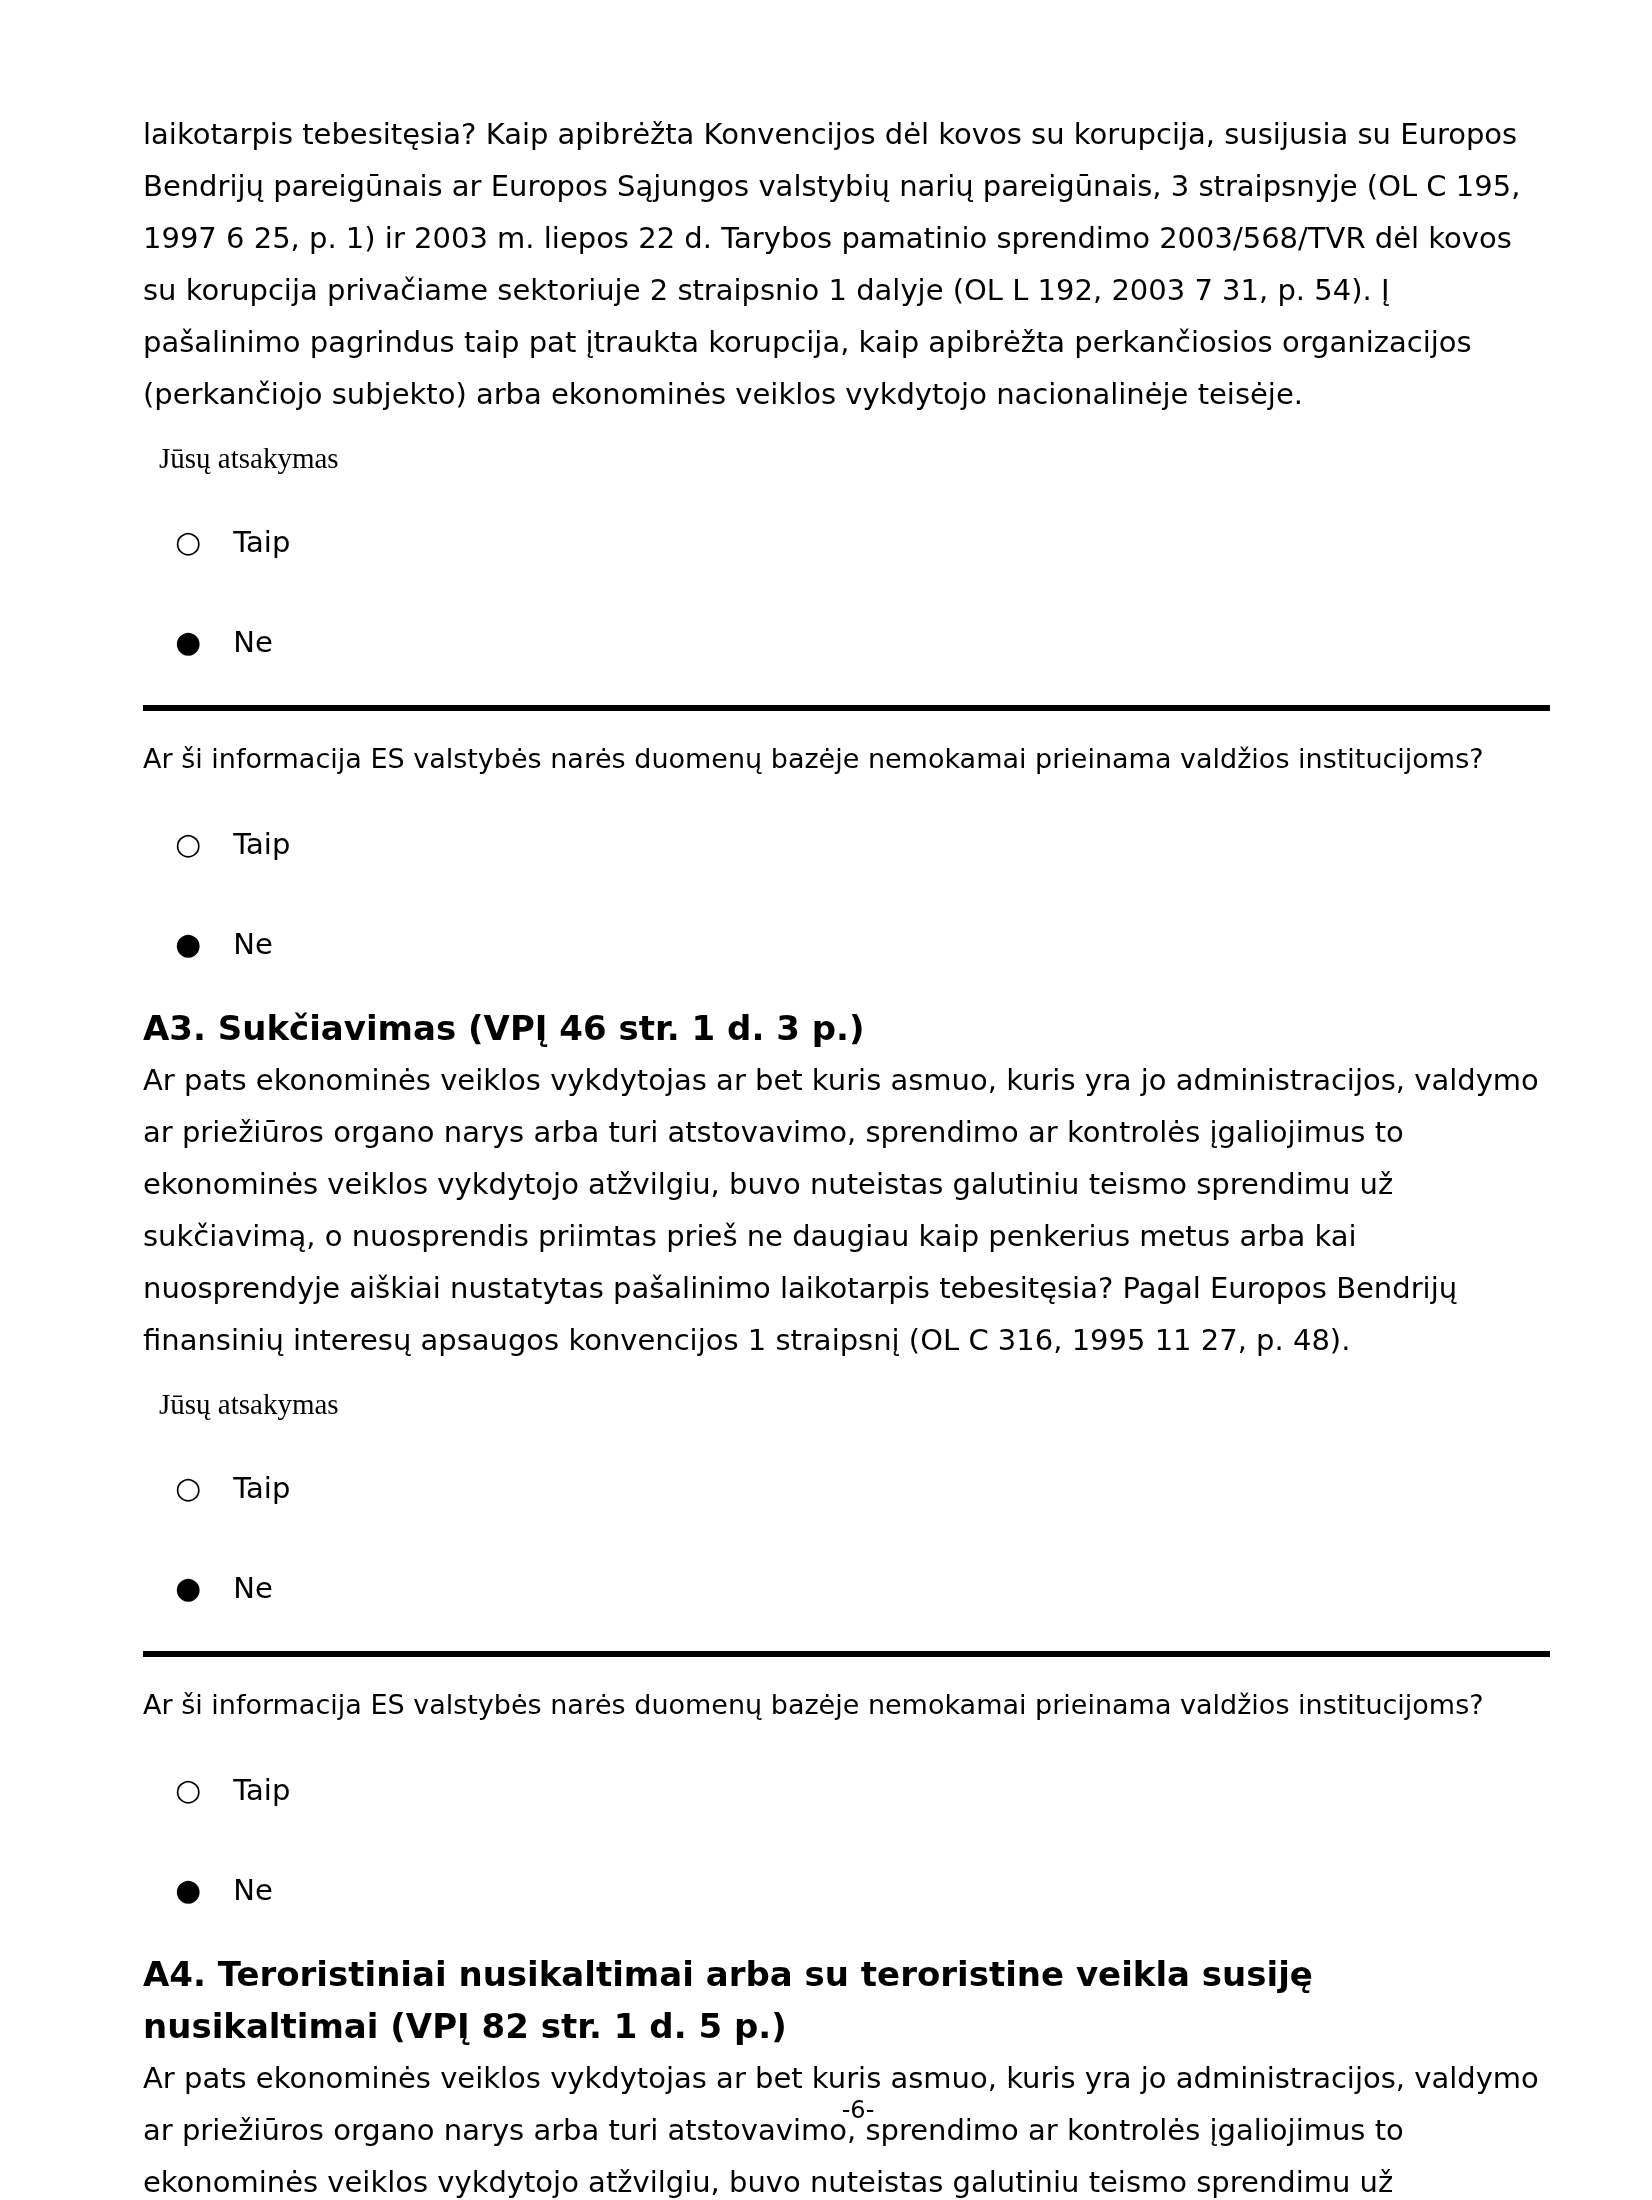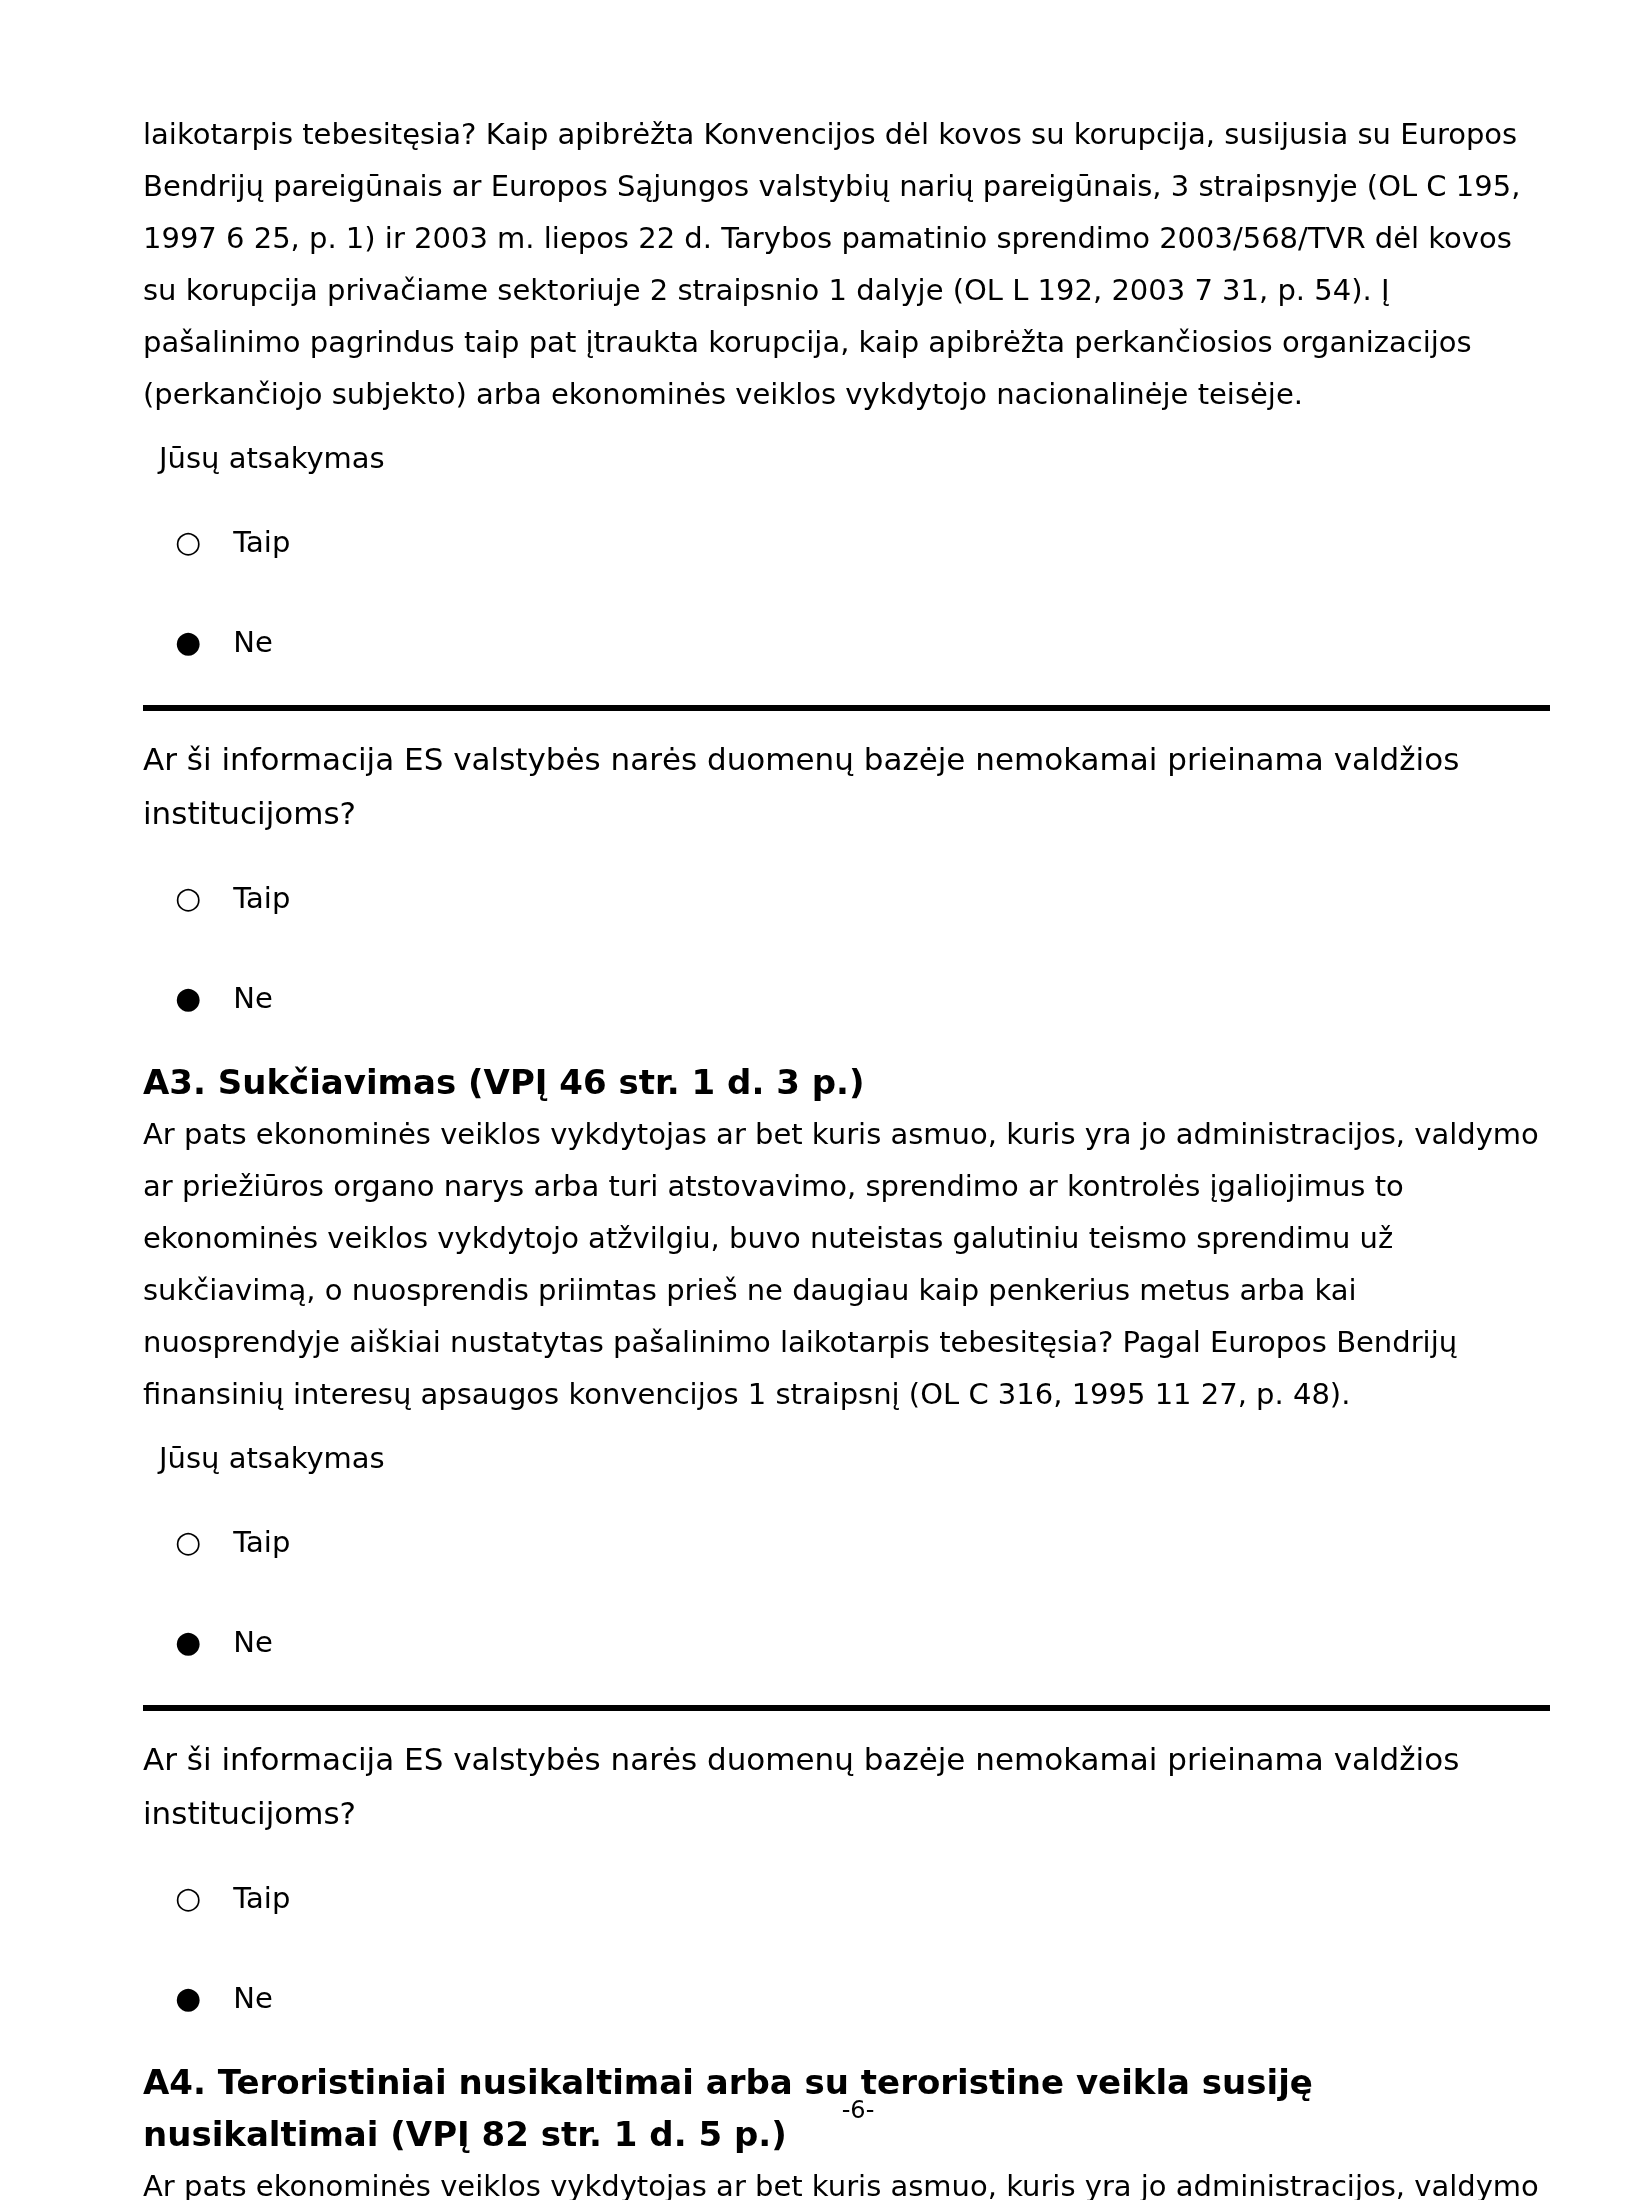--- a/index.html
+++ b/index.html
@@ -16,20 +16,21 @@
       padding: 60px 118px 0 95px;
       font-size: 29px;
       line-height: 52px;
     }
     .para {
       margin: 0;
       text-align: left;
     }
     .answer-label {
       margin-top: 12px;
+      font-family: Liberation Serif, serif;
     }
     .radio-group { margin: 0; }
     .radio-row {
       display: flex;
       align-items: center;
       cursor: pointer;
     }
     .radio-icon {
       font-size: 30px;
       line-height: 52px;
@@ -38,21 +39,21 @@
     .radio-label {
       display: inline-block;
     }
     .section-divider {
       height: 0;
       border: none;
       border-top: 6px solid #000000;
       margin: 21px 0 21px 0;
     }
     .question {
-      font-size: 31px;
+      font-size: 27px;
       line-height: 54px;
       margin: 4px 0 0 0;
     }
     .heading {
       font-size: 34px;
       font-weight: bold;
       line-height: 52px;
       margin: 0;
     }
     .footer {

